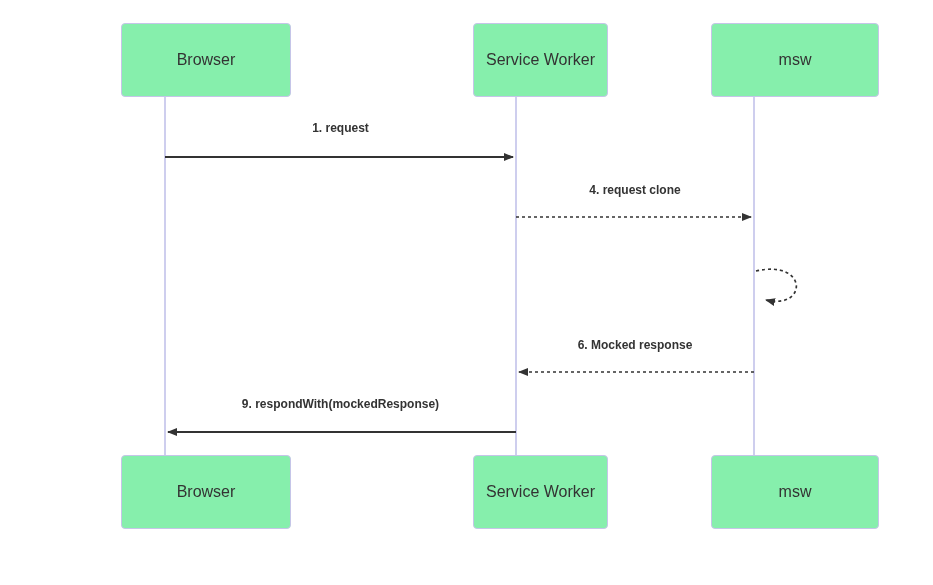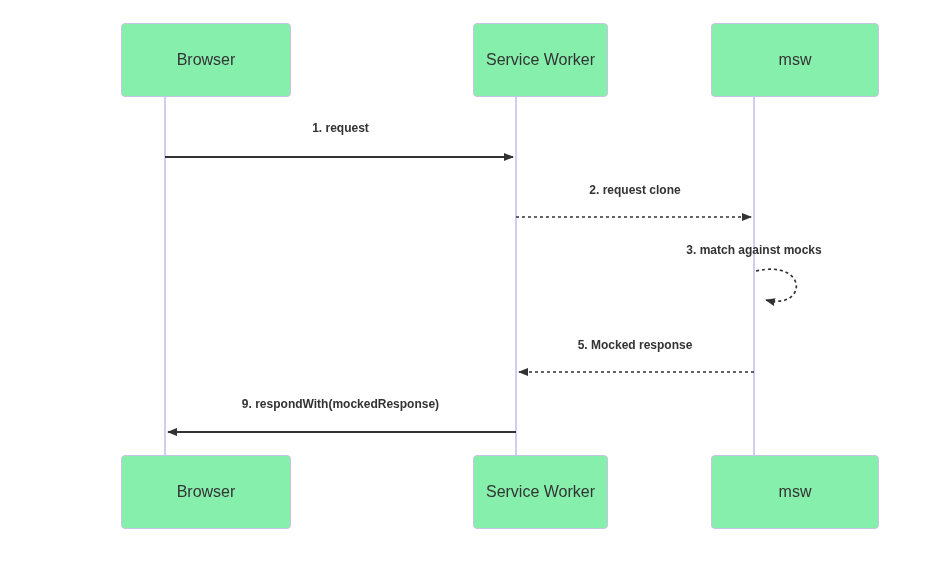--- a/index.html
+++ b/index.html
@@ -96,18 +96,17 @@
     <span>Browser</span>
   </div>
   <div class="actor-box actor-bottom actor-col-sw">
     <span>Service Worker</span>
   </div>
   <div class="actor-box actor-bottom actor-col-msw">
     <span>msw</span>
   </div>
 
   <div class="msg-label msg-1">1. request</div>
-  <div class="msg-label msg-2">2. request clone</div>
-  <div class="msg-label msg-3">3. match against mocks</div>
-  <div class="msg-label msg-4">5. Mocked response</div>
+  <div class="msg-label msg-2">4. request clone</div>
+  <div class="msg-label msg-4">6. Mocked response</div>
   <div class="msg-label msg-5">9. respondWith(mockedResponse)</div>
 
 </div>
 
 </body></html>

